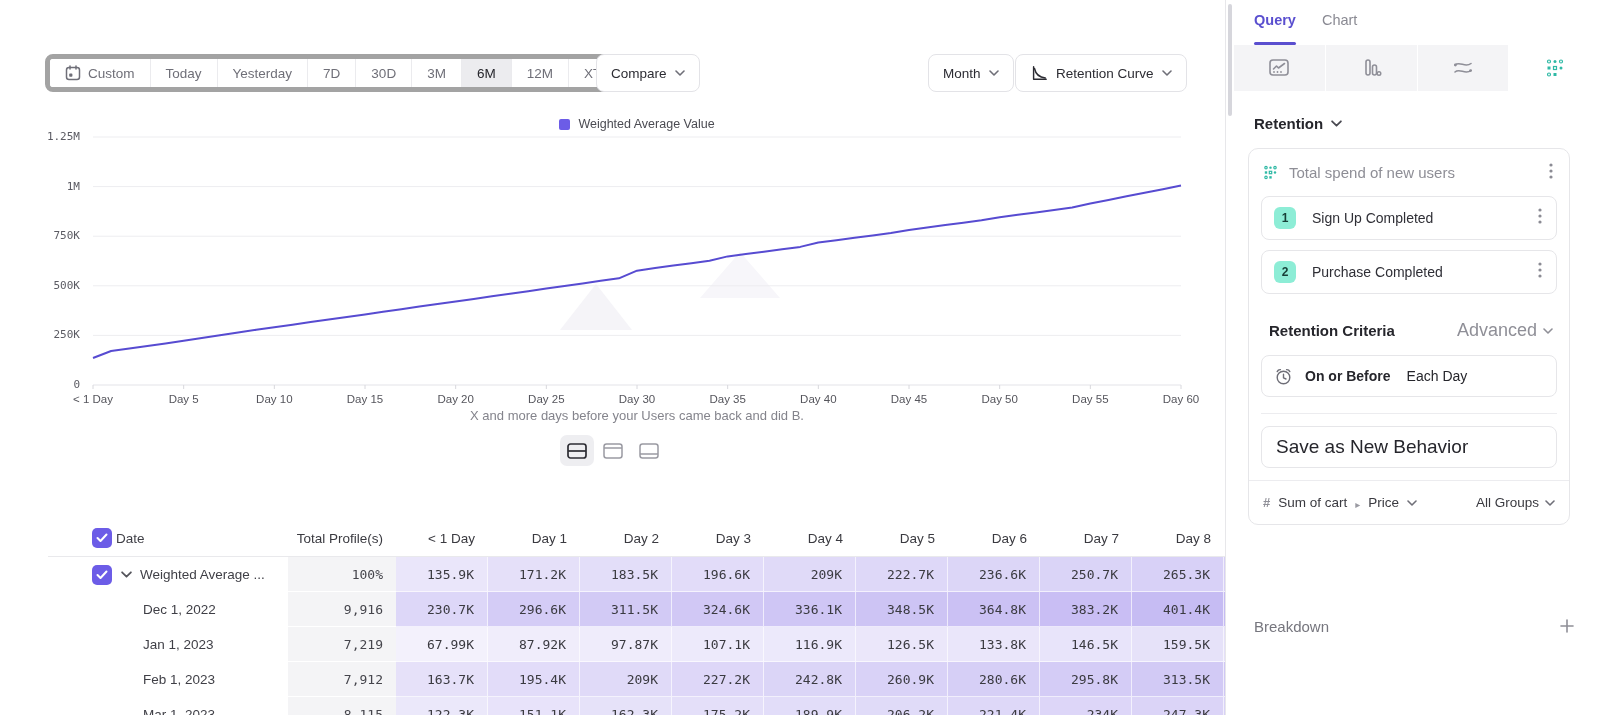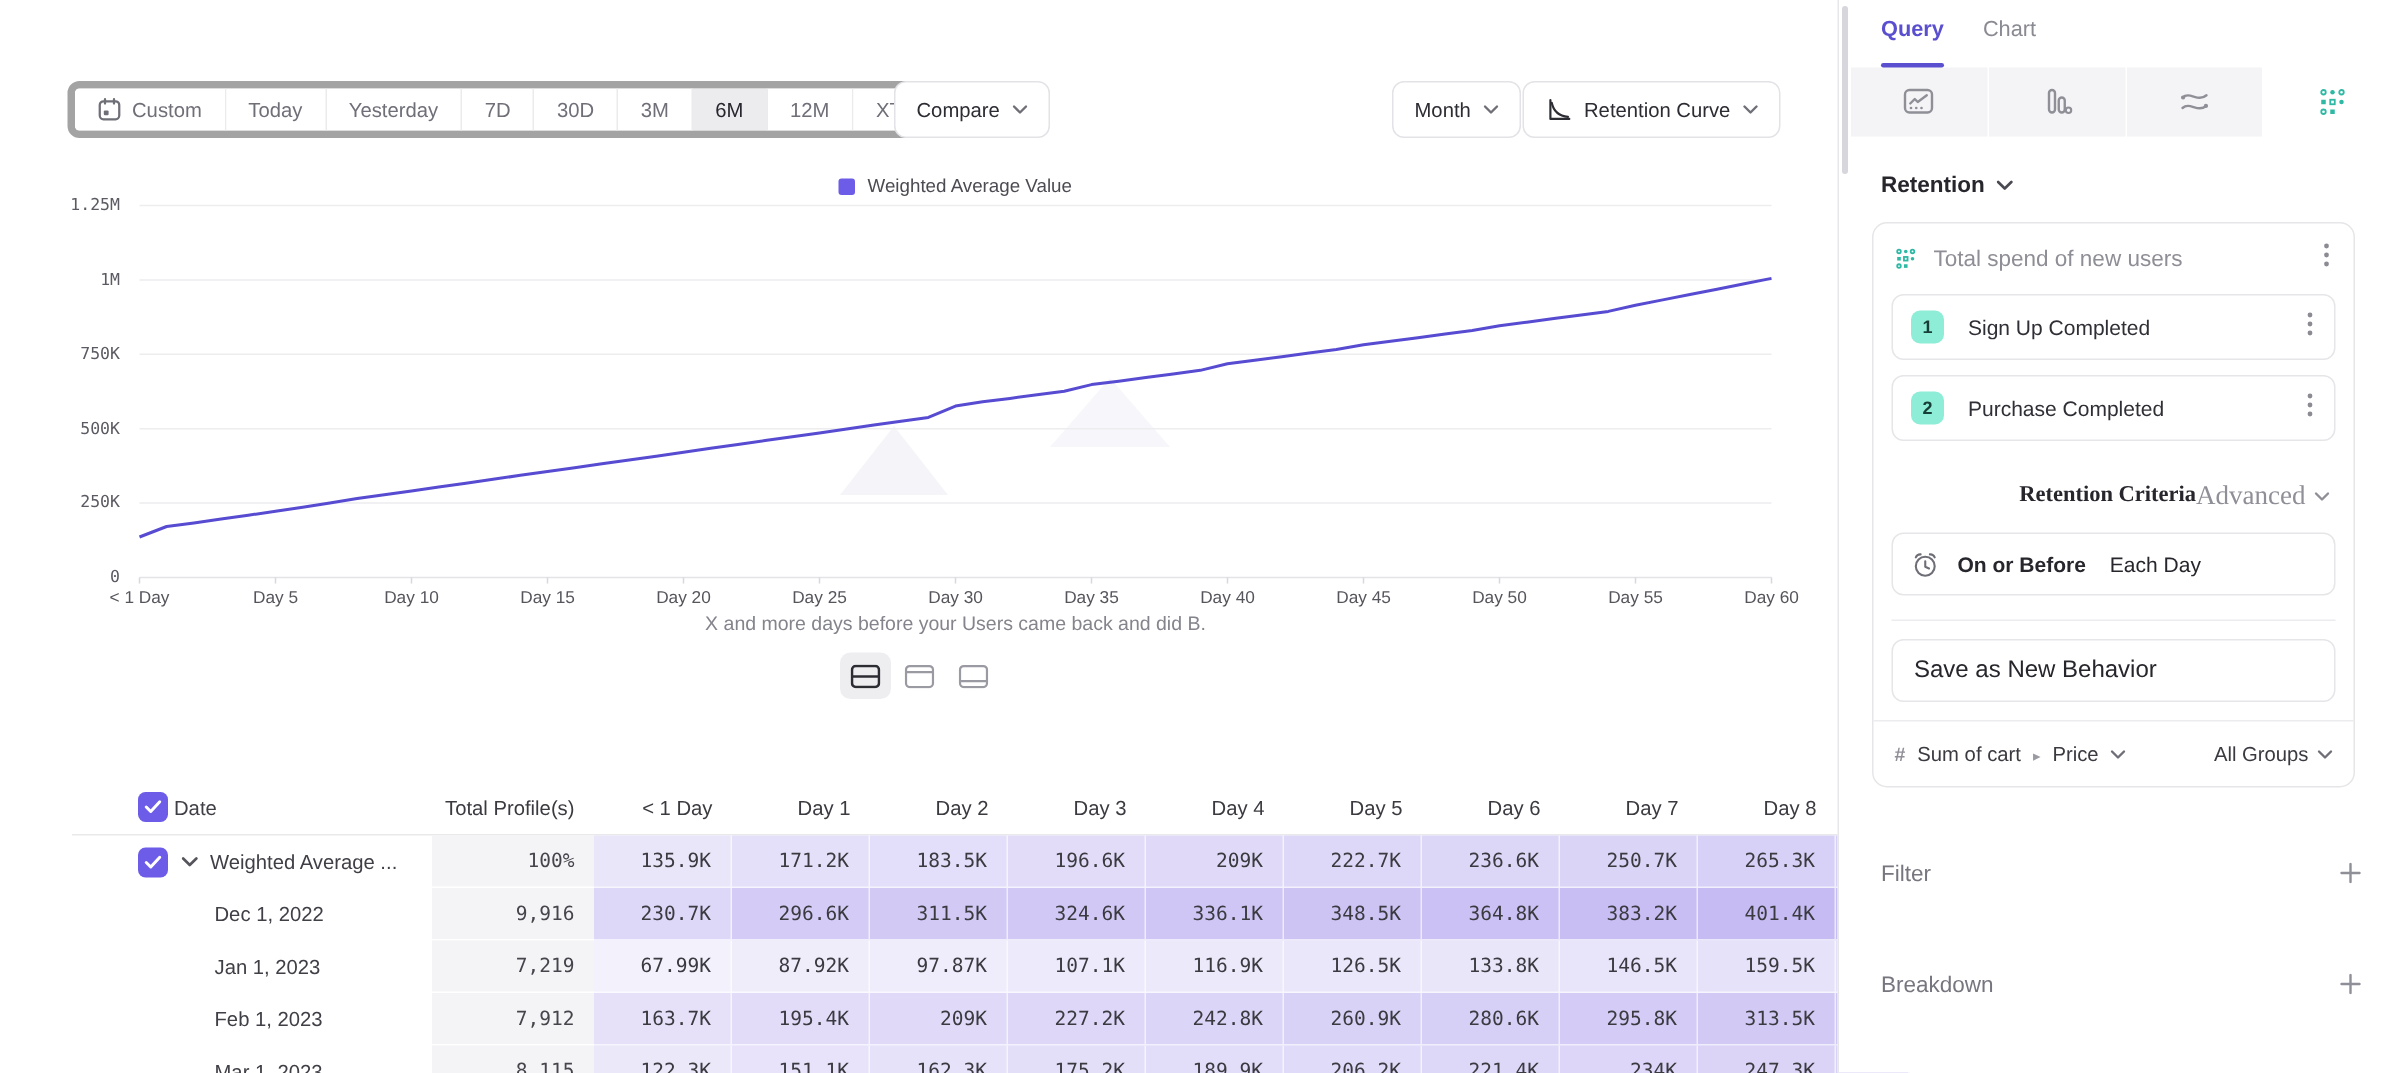--- a/index.html
+++ b/index.html
@@ -75,31 +75,31 @@
     font-size:15px; font-weight:bold; color:#26262c; cursor:pointer; }
   .card { margin:2px 30px 0 22px; border:1px solid #e6e6e9; border-radius:10px; background:#fff; }
   .card-head { display:flex; align-items:center; gap:11px; height:47px; padding:0 14px; }
   .card-title { flex:1; font-size:15px; color:#8e8e96; }
   .kebab { cursor:pointer; padding:2px; }
   .step { display:flex; align-items:center; margin:0 12px 10px 12px; border:1px solid #e6e6e9;
     border-radius:8px; height:44px; padding:0 12px; background:#fff; cursor:pointer; }
   .step-badge { width:22px; height:22px; border-radius:6px; background:#8dedd6; color:#173f37;
     font-size:12px; font-weight:bold; display:flex; align-items:center; justify-content:center; }
   .step-label { flex:1; margin-left:16px; font-size:14px; color:#2f2f36; }
-  .criteria-row { display:flex; align-items:center; justify-content:flex-end;
-    margin:26px 16px 14px 20px;font-family:Liberation Serif, serif; }
+  .criteria-row { display:flex; align-items:center; justify-content:space-between;
+    margin:26px 16px 14px 20px; }
   .criteria-label { font-size:15px; font-weight:bold; color:#26262c; }
   .advanced { display:flex; align-items:center; gap:6px; font-size:18px; color:#8f8f97; cursor:pointer; }
   .time-row { display:flex; align-items:center; gap:12px; margin:0 12px 16px 12px;
     border:1px solid #e6e6e9; border-radius:8px; height:42px; padding:0 12px; cursor:pointer; }
   .time-op { font-weight:bold; font-size:14px; color:#26262c; }
   .time-val { font-size:14px; color:#26262c; margin-left:4px; }
   .card-divider { border-top:1px solid #ececef; margin:4px 12px 0 12px; }
   .save-btn { display:flex; align-items:center; margin:12px; border:1px solid #e6e6e9;
-    border-radius:8px; height:42px; padding:0 14px; font-size:16px; color:#26262c;
+    border-radius:8px; height:42px; padding:0 14px; font-size:19px; color:#26262c;
     background:#fff; cursor:pointer; font-family:"Liberation Sans",sans-serif; width:calc(100% - 24px); }
   .card-foot { display:flex; align-items:center; border-top:1px solid #ececef; height:44px;
     padding:0 14px; gap:8px; }
   .m-symbol { font-size:13px; font-weight:bold; color:#8f8f97; }
   .m-event, .m-prop { font-size:13.5px; color:#3a3a40; cursor:pointer; }
   .m-arrow::before { content:"\25B8"; font-size:10px; color:#9a9aa2; }
   .m-groups { margin-left:auto; display:flex; align-items:center; gap:6px; font-size:13.5px;
     color:#3a3a40; cursor:pointer; }
   .sb-addrow { display:flex; align-items:center; justify-content:space-between;
     margin:0 26px 0 28px; height:30px; cursor:pointer; }
@@ -483,27 +483,20 @@
       <span class="m-groups">
         <span>All Groups</span>
         <svg class="chev" width="10" height="6" viewBox="0 0 10 6">
             <polyline points="1,1 5,5 9,1" fill="none" stroke="#6f6f78" stroke-width="1.6" stroke-linecap="round" stroke-linejoin="round"></polyline>
           </svg>
       </span>
     </div>
   </div>
 
   <div class="gap42"></div>
-  <div class="sb-addrow">
-    <span class="lbl">Filter</span>
-    <svg width="14" height="14" viewBox="0 0 14 14">
-        <line x1="7" y1="1" x2="7" y2="13" stroke="#8f8f97" stroke-width="1.6" stroke-linecap="round"></line>
-        <line x1="1" y1="7" x2="13" y2="7" stroke="#8f8f97" stroke-width="1.6" stroke-linecap="round"></line>
-      </svg>
-  </div>
   <div class="gap40"></div>
   <div class="sb-addrow">
     <span class="lbl">Breakdown</span>
     <svg width="14" height="14" viewBox="0 0 14 14">
         <line x1="7" y1="1" x2="7" y2="13" stroke="#8f8f97" stroke-width="1.6" stroke-linecap="round"></line>
         <line x1="1" y1="7" x2="13" y2="7" stroke="#8f8f97" stroke-width="1.6" stroke-linecap="round"></line>
       </svg>
   </div>
 </div>
 

